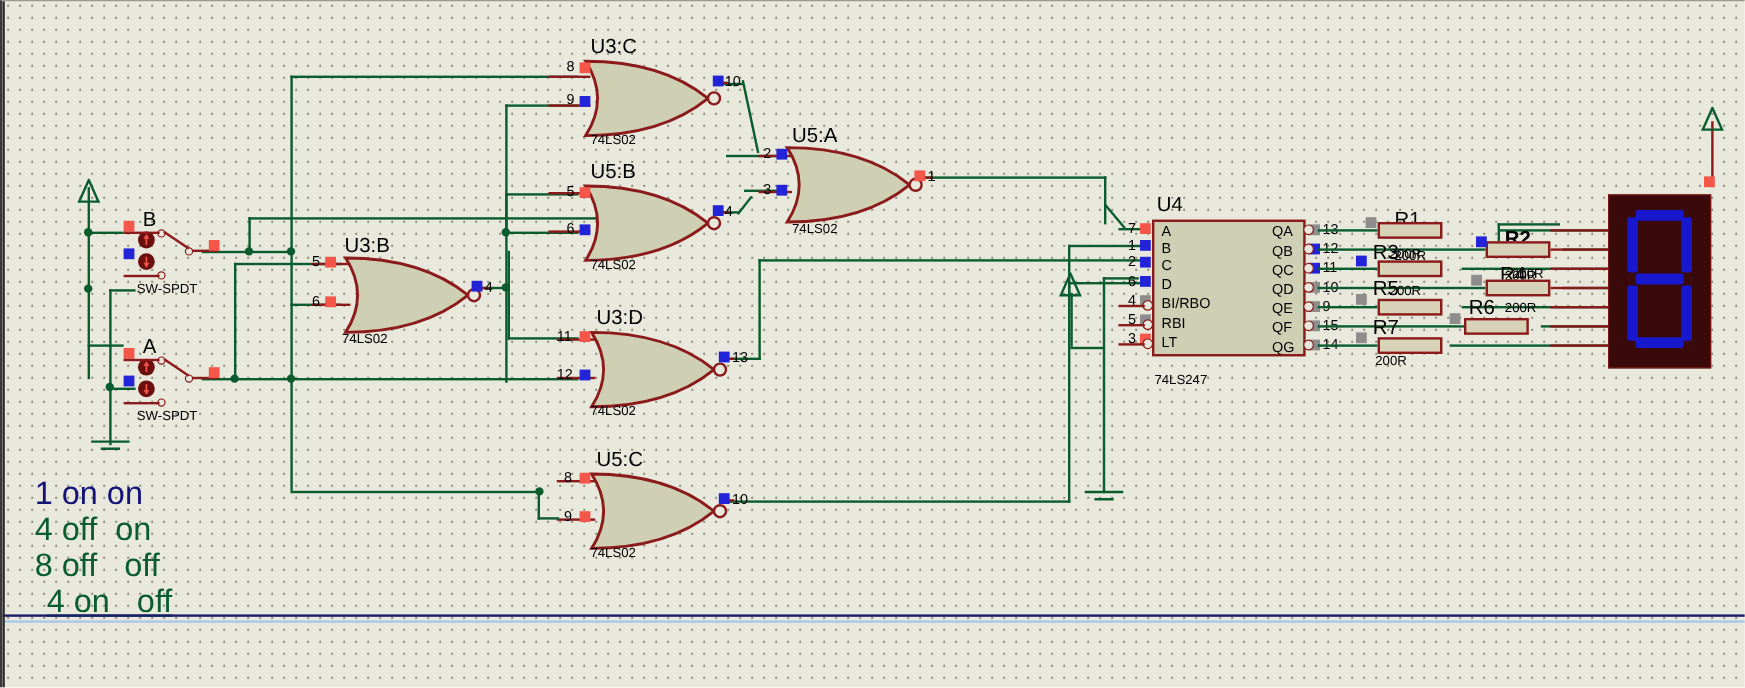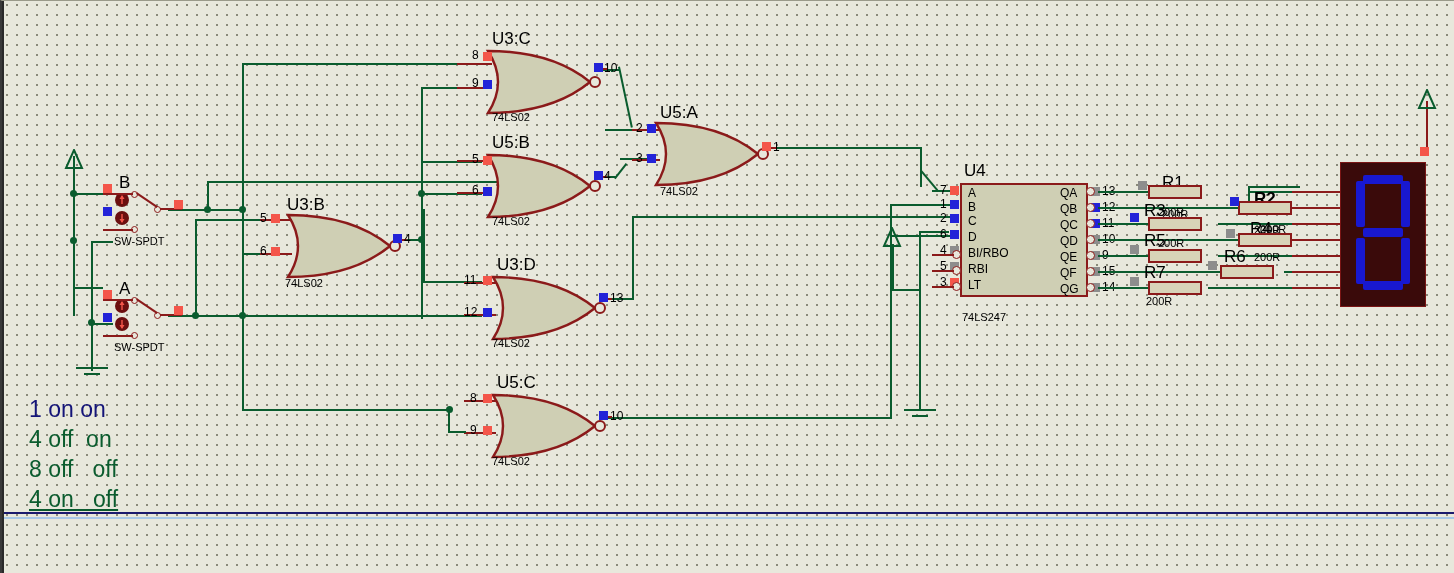--- a/index.html
+++ b/index.html
@@ -73,21 +73,21 @@
 
   
   .pwr{position:absolute;}
   .gnd{position:absolute;}
 
   
   .swbtn{position:absolute;width:14px;height:14px;border-radius:50%;background:#6b0f0f;}
   .swnode{position:absolute;width:7px;height:7px;border-radius:50%;border:1.5px solid #8b1a1a;background:#e8e8dc;box-sizing:border-box;}
 
   
-  .legend{position:absolute;font-size:23px;white-space:pre;}
+  .legend{position:absolute;font-size:27px;white-space:pre;}
   .legend.navy{color:#141478;}
   .legend.green{color:#0a5c2e;}
 
   
   #navyrule{position:absolute;left:0;top:511px;width:1454px;height:2px;background:#1b1b6e;}
   #bluerule{position:absolute;left:0;top:516px;width:1454px;height:2px;background:#a8c8e8;}
   #leftedge{position:absolute;left:0;top:0;width:2px;height:573px;background:#2a2a2a;}
 </style>
 </head>
 <body>
@@ -536,19 +536,19 @@
     <div class="seg" style="left:22px;top:118px;width:40px;height:9px;border-radius:2px;"></div>
     <div class="seg" style="left:15px;top:75px;width:9px;height:46px;border-radius:2px;"></div>
     <div class="seg" style="left:15px;top:18px;width:9px;height:46px;border-radius:2px;"></div>
     <div class="seg" style="left:22px;top:65px;width:40px;height:9px;border-radius:2px;"></div>
   </div>
   <div class="pin red" style="left:1418px;top:146px;"></div>
 
   <div class="legend navy" style="left:27px;top:395px;">1 on on</div>
   <div class="legend green" style="left:27px;top:425px;">4 off  on</div>
   <div class="legend green" style="left:27px;top:455px;">8 off   off</div>
-  <div class="legend green" style="left:27px;top:485px;text-decoration:underline;">4 on   off</div>
+  <div class="legend green" style="left:37px;top:485px;text-decoration:underline;">4 on   off</div>
 
   <div id="navyrule"></div>
   <div id="bluerule"></div>
   <div id="leftedge"></div>
 
 </div>
 
 </body></html>

